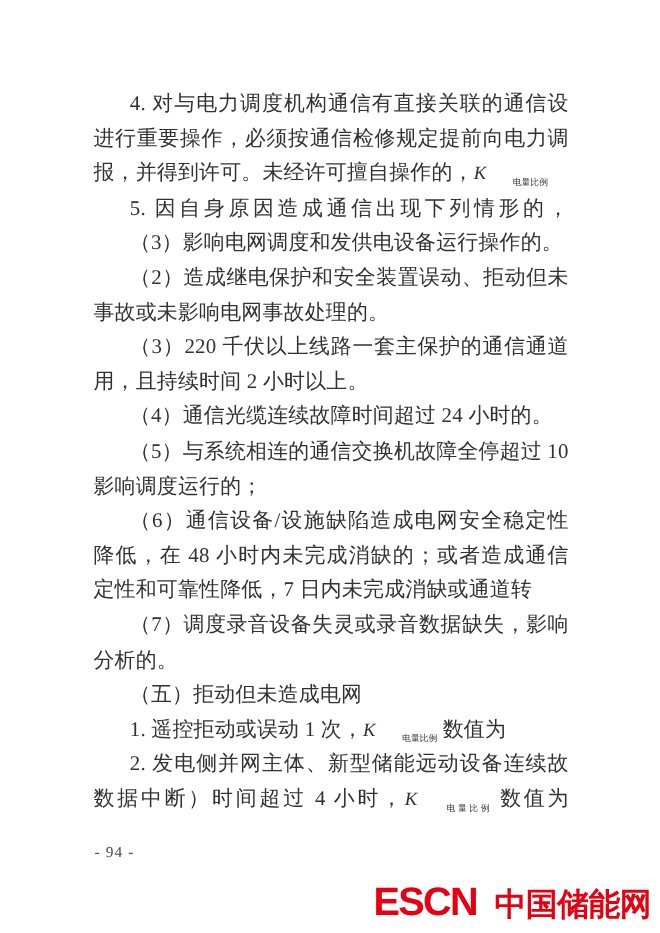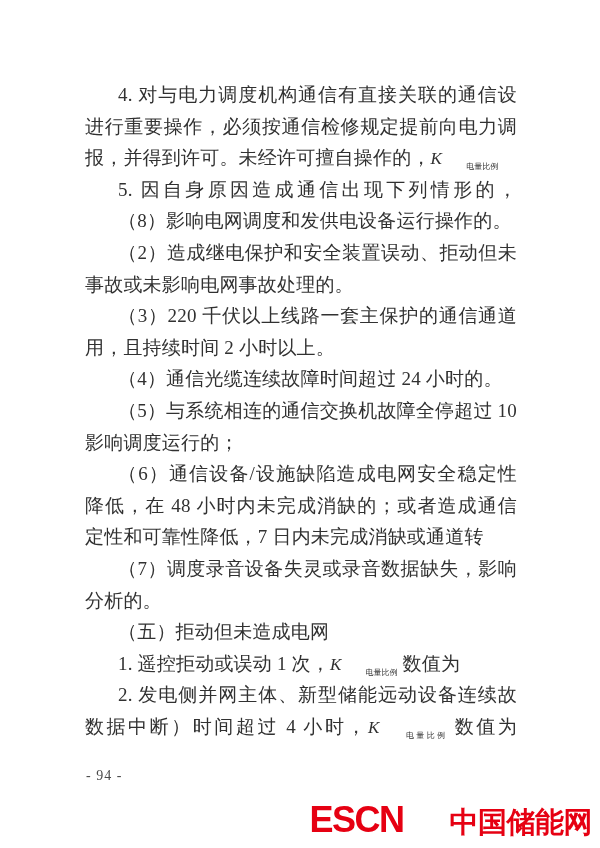--- a/index.html
+++ b/index.html
@@ -49,21 +49,20 @@
   }
   .logo{
     position:absolute;
     right:8px;top:798px;
     display:flex;
     align-items:baseline;
     color:#e60012;
     font-family:"Liberation Sans","DejaVu Sans",sans-serif;
     font-weight:700;
     white-space:nowrap;
-    gap:30px;
   }
   .logo-latin{
     font-size:36px;
     letter-spacing:-1.5px;
     line-height:44px;
   }
   .logo-cjk{
     font-size:29px;
     letter-spacing:-0.5px;
     margin-left:16px;
@@ -76,21 +75,21 @@
 
   <div class="body-text">
 
     <div class="ln ind j">4. 对与电力调度机构通信有直接关联的通信设备/设施</div>
     <div class="ln j">进行重要操作，必须按通信检修规定提前向电力调度机构申</div>
 
     <div class="ln"><span>报，并得到许可。未经许可擅自操作的，</span><span class="kwrap"><span class="k">K</span><span class="ksub">电量比例</span></span><span> 数值为 0.02%。</span></div>
 
     <div class="ln ind j"><span>5. 因自身原因造成通信出现下列情形的，</span><span class="kwrap"><span class="k">K</span><span class="ksub">电量比例</span></span></div>
 
-    <div class="ln ind">（8）影响电网调度和发供电设备运行操作的。</div>
+    <div class="ln ind">（3）影响电网调度和发供电设备运行操作的。</div>
     <div class="ln ind j">（2）造成继电保护和安全装置误动、拒动但未造成电网</div>
     <div class="ln">事故或未影响电网事故处理的。</div>
     <div class="ln ind j">（3）220 千伏以上线路一套主保护的通信通道全部不可</div>
     <div class="ln">用，且持续时间 2 小时以上。</div>
     <div class="ln ind">（4）通信光缆连续故障时间超过 24 小时的。</div>
     <div class="ln ind j">（5）与系统相连的通信交换机故障全停超过 10 分钟，</div>
     <div class="ln">影响调度运行的；</div>
     <div class="ln ind j">（6）通信设备/设施缺陷造成电网安全稳定性和可靠性</div>
     <div class="ln j">降低，在 48 小时内未完成消缺的；或者造成通信网运行稳</div>
     <div class="ln">定性和可靠性降低，7 日内未完成消缺或通道转移。</div>

